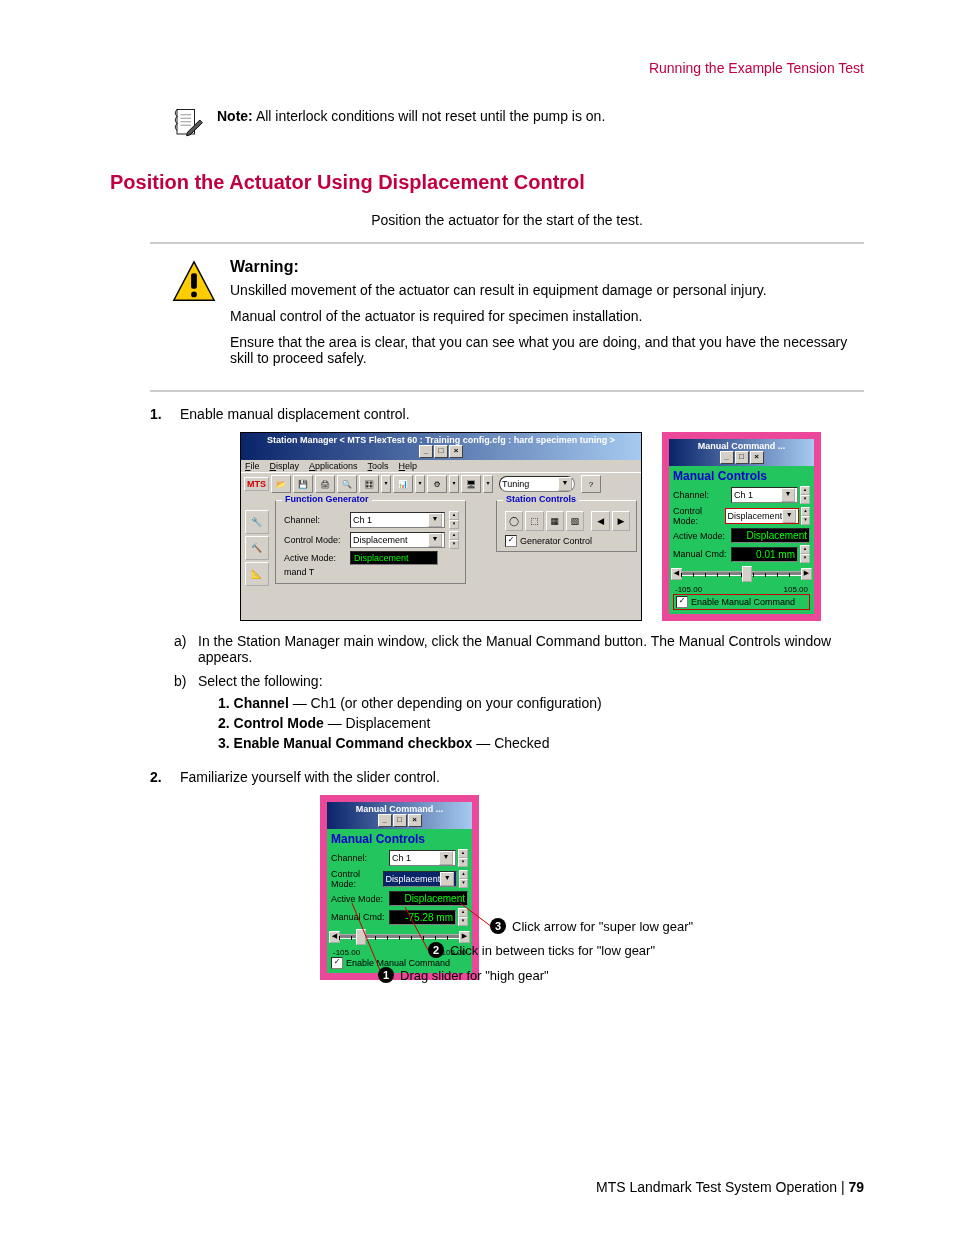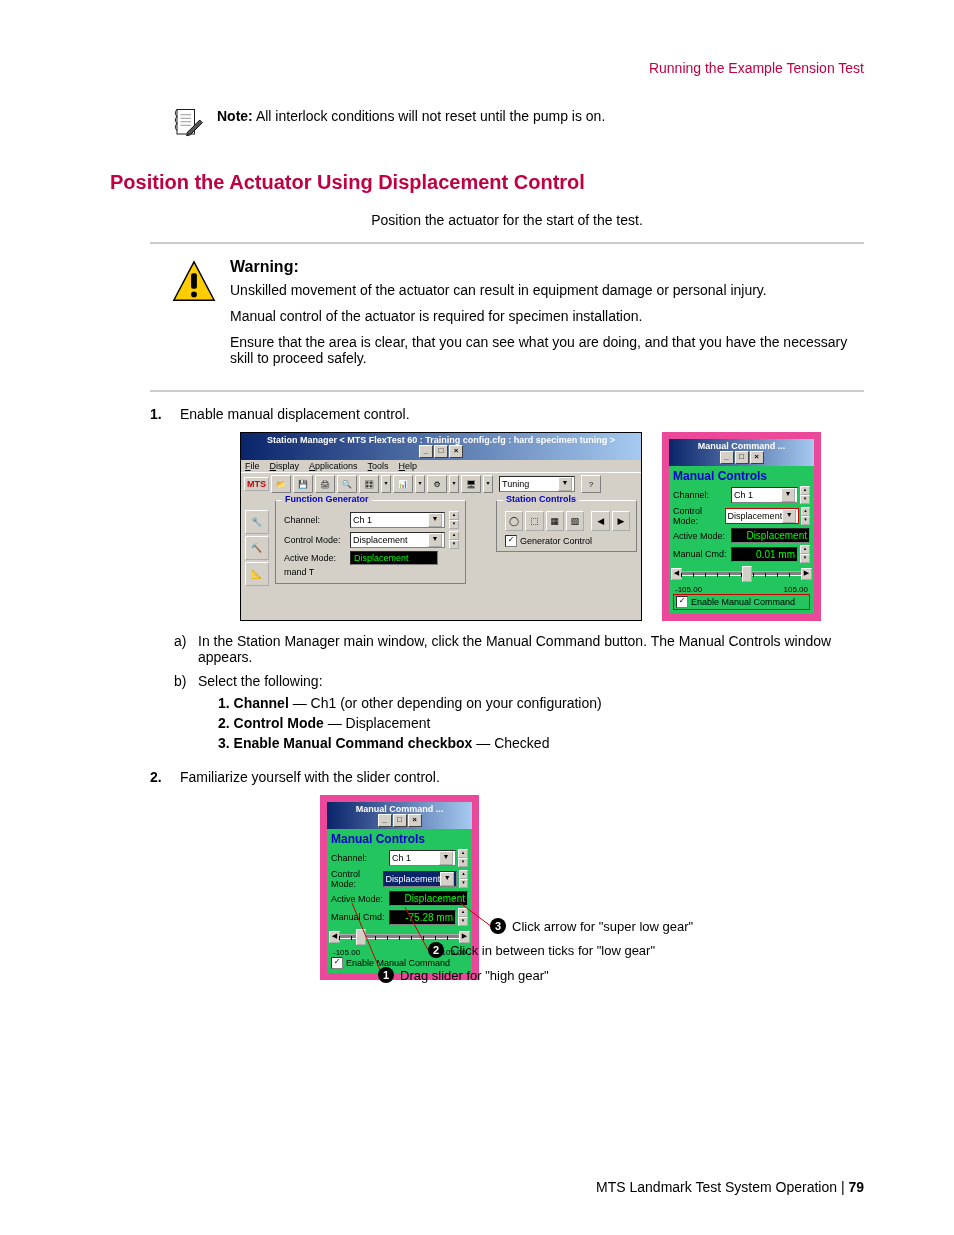--- a/index.html
+++ b/index.html
@@ -322,21 +322,21 @@
         <div class="tb-btn">🖨</div>
         <div class="tb-btn">🔍</div>
         <div class="tb-btn">🎛</div>
           <div class="tb-dd">▾</div>
         <div class="tb-btn">📊</div>
           <div class="tb-dd">▾</div>
         <div class="tb-btn">⚙</div>
           <div class="tb-dd">▾</div>
         <div class="tb-btn">🖥</div>
           <div class="tb-dd">▾</div>
-        <div class="select-box" style="width:70px; margin-left:4px;">
+        <div class="select-box" style="width:70px; margin-left:4px;border-radius:8px;">
           <span>Tuning</span>
           <span class="dd-arrow">▼</span>
         </div>
         <div class="tb-btn" style="margin-left:4px;">?</div>
       </div>
       <div class="sm-body">
         <div class="sm-left-icons">
           <div class="sm-icon">🔧</div>
           <div class="sm-icon">🔨</div>
           <div class="sm-icon">📐</div>

